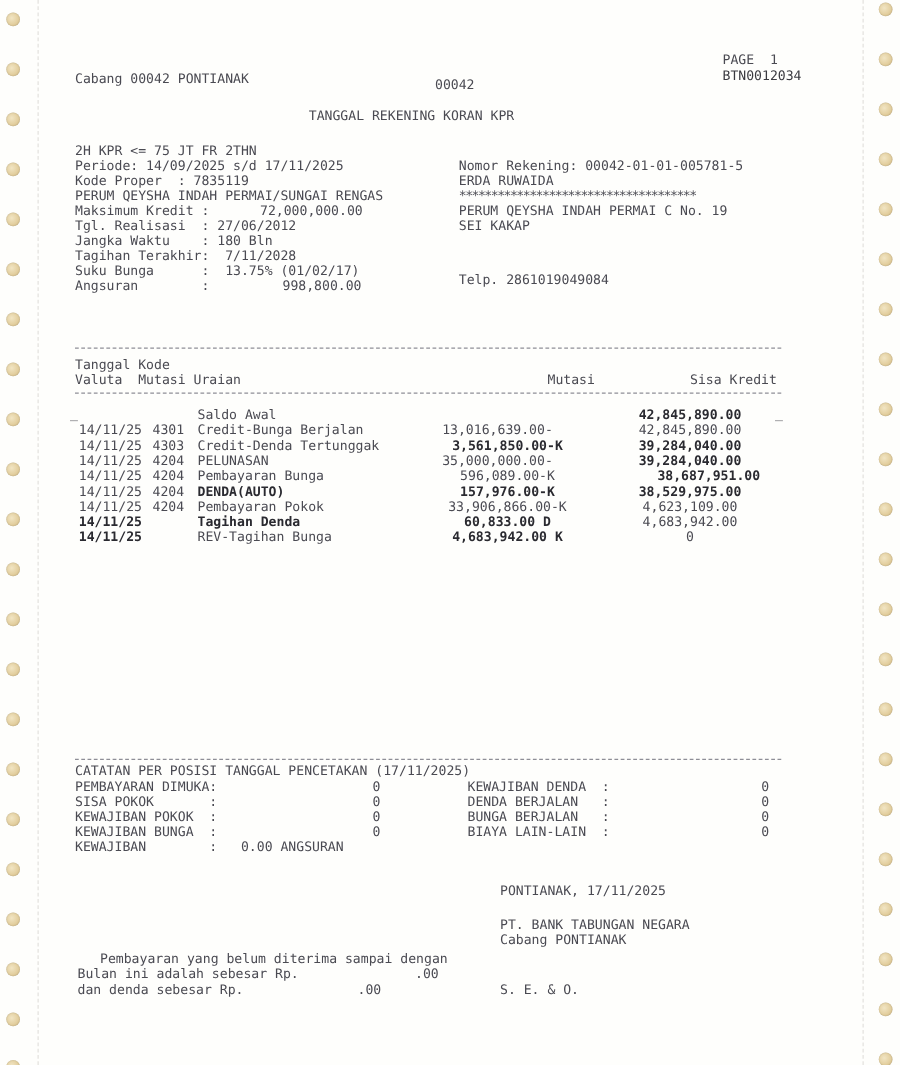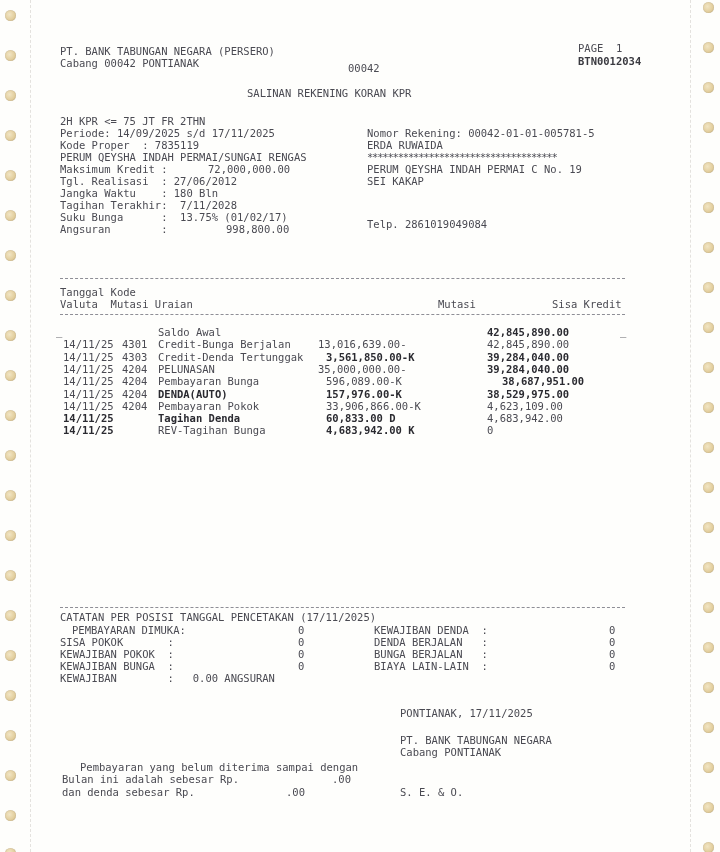--- a/index.html
+++ b/index.html
@@ -16,21 +16,21 @@
     background:radial-gradient(circle at 40% 40%, #f1e5c4 0%, #e3cf9f 55%, #c9b07d 100%);
     box-shadow: inset 0 0 1px rgba(0,0,0,0.25);
   }
   .t { position:absolute; white-space:pre; font-size:10.5px; line-height:12.5px; letter-spacing:0px; }
   .b { color:#2a2a30; font-weight:bold; }
   .dash {
     position:absolute; height:0; border-top:1px dashed #8e8e96;
   }
   .row { position:absolute; left:0; width:720px; height:12.5px; }
   .cell { position:absolute; white-space:pre; font-size:10.5px; line-height:12.5px; }
-  .right { text-align:left; }
+  .right { text-align:center; }
 </style>
 </head>
 <body>
 
 <div class="page">
 
   <div class="perf-line" style="left:30px"></div>
   <div class="perf-line" style="left:690px"></div>
 
   <div>
@@ -76,26 +76,25 @@
     <div class="hole" style="left:703px;top:562px"></div>
     <div class="hole" style="left:703px;top:602px"></div>
     <div class="hole" style="left:703px;top:642px"></div>
     <div class="hole" style="left:703px;top:682px"></div>
     <div class="hole" style="left:703px;top:722px"></div>
     <div class="hole" style="left:703px;top:762px"></div>
     <div class="hole" style="left:703px;top:802px"></div>
     <div class="hole" style="left:703px;top:842px"></div>
   </div>
 
-  <div class="t" style="left:60px;top:45px">PT. BANK TABUNGAN NEGARA (PERSERO)</div>
   <div class="t" style="left:60px;top:57px">Cabang 00042 PONTIANAK</div>
   <div class="t" style="left:348px;top:62px">00042</div>
   <div class="t" style="left:578px;top:42px">PAGE  1</div>
-  <div class="t b" style="left:578px;top:55px;font-weight:bold;color:#3a3a40">BTN0012034</div>
-  <div class="t" style="left:247px;top:87px">SALINAN REKENING KORAN KPR</div>
+  <div class="t b" style="left:578px;top:55px;font-weight:normal;color:#3a3a40">BTN0012034</div>
+  <div class="t" style="left:247px;top:87px">TANGGAL REKENING KORAN KPR</div>
 
   <div>
     <div class="t" style="left:60px;top:115px">2H KPR &lt;= 75 JT FR 2THN</div>
     <div class="t" style="left:60px;top:127px">Periode: 14/09/2025 s/d 17/11/2025</div>
     <div class="t" style="left:60px;top:139px">Kode Proper  : 7835119</div>
     <div class="t" style="left:60px;top:151px">PERUM QEYSHA INDAH PERMAI/SUNGAI RENGAS</div>
     <div class="t" style="left:60px;top:163px">Maksimum Kredit :</div>
     <div class="t" style="left:208px;top:163px">72,000,000.00</div>
     <div class="t" style="left:60px;top:175px">Tgl. Realisasi  : 27/06/2012</div>
     <div class="t" style="left:60px;top:187px">Jangka Waktu    : 180 Bln</div>
@@ -187,21 +186,21 @@
       <span class="cell" style="left:158px">REV-Tagihan Bunga</span>
       <span class="cell right b" style="right:234px;width:160px">4,683,942.00 K</span>
       <span class="cell right" style="right:103px;width:130px">0</span>
     </div>
   </div>
 
   <div class="dash" style="left:60px;top:607px;width:565px"></div>
   <div>
     <div class="t" style="left:60px;top:611px">CATATAN PER POSISI TANGGAL PENCETAKAN (17/11/2025)</div>
 
-    <div class="t" style="left:72px;top:624px">PEMBAYARAN DIMUKA:</div>
+    <div class="t" style="left:60px;top:624px">PEMBAYARAN DIMUKA:</div>
     <div class="t" style="left:298px;top:624px">0</div>
     <div class="t" style="left:60px;top:636px">SISA POKOK       :</div>
     <div class="t" style="left:298px;top:636px">0</div>
     <div class="t" style="left:60px;top:648px">KEWAJIBAN POKOK  :</div>
     <div class="t" style="left:298px;top:648px">0</div>
     <div class="t" style="left:60px;top:660px">KEWAJIBAN BUNGA  :</div>
     <div class="t" style="left:298px;top:660px">0</div>
     <div class="t" style="left:60px;top:672px">KEWAJIBAN        :   0.00 ANGSURAN</div>
 
     <div class="t" style="left:374px;top:624px">KEWAJIBAN DENDA  :</div>

